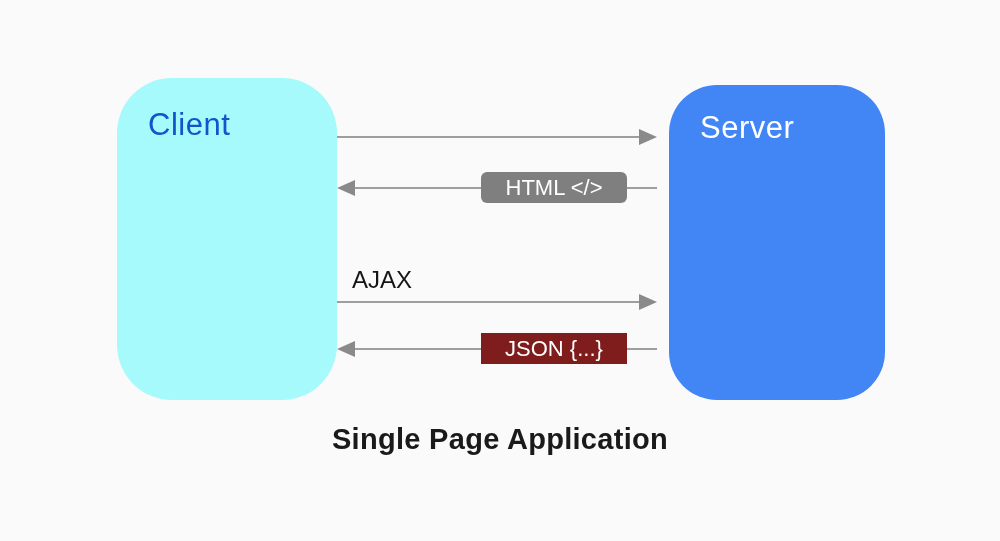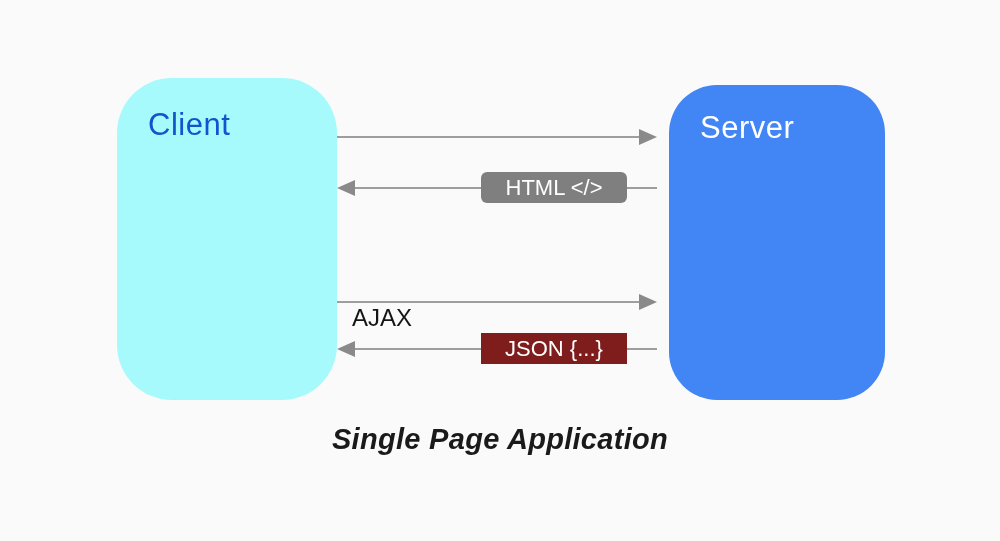--- a/index.html
+++ b/index.html
@@ -86,21 +86,21 @@
   .arrow-3 { top: 294px; }
   .arrow-4 { top: 341px; }
   .flow-label {
     position: absolute;
     left: 352px;
     font-size: 24px;
     color: #151515;
     white-space: nowrap;
   }
   .flow-label-1 { top: 99px; }
-  .flow-label-3 { top: 266px; margin-top: 38px; }
+  .flow-label-3 { top: 266px; }
   .tag-box {
     position: absolute;
     left: 481px;
     width: 146px;
     height: 31px;
     background: #7f7f7f;
     color: #ffffff;
     font-size: 22px;
     display: flex;
     align-items: center;
@@ -110,21 +110,20 @@
   .tag-box-2 { top: 172px; }
   .tag-box-4 { top: 333px; }
   .caption {
     position: absolute;
     left: 0;
     width: 1000px;
     top: 423px;
     text-align: center;
     font-size: 29px;
     font-weight: bold;
-    font-style: italic;
     color: #1a1a1a;
     letter-spacing: 0.3px;
   }
 </style>
 </head>
 <body>
 
 <div class="canvas" style="background-color: rgb(250, 250, 250);">
 
   <div class="node node-client" style="background-color: rgb(167, 250, 252);">

